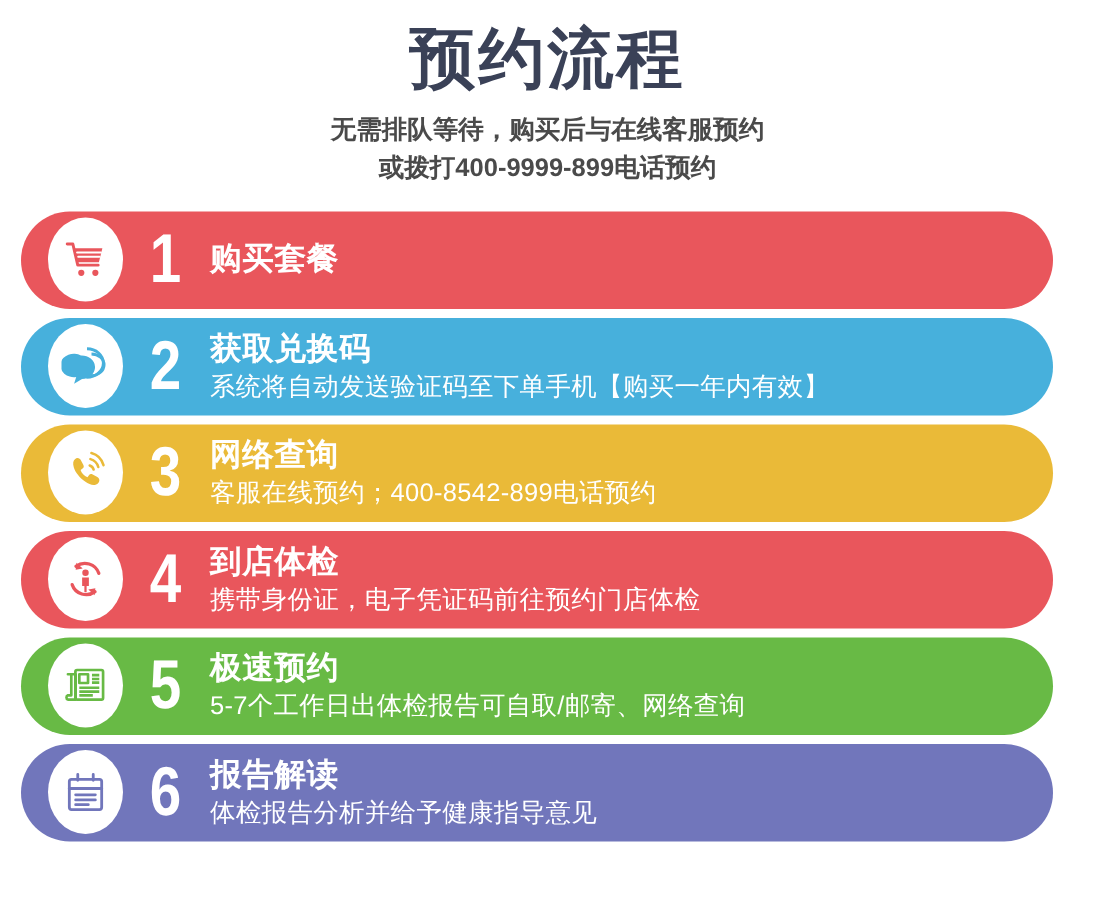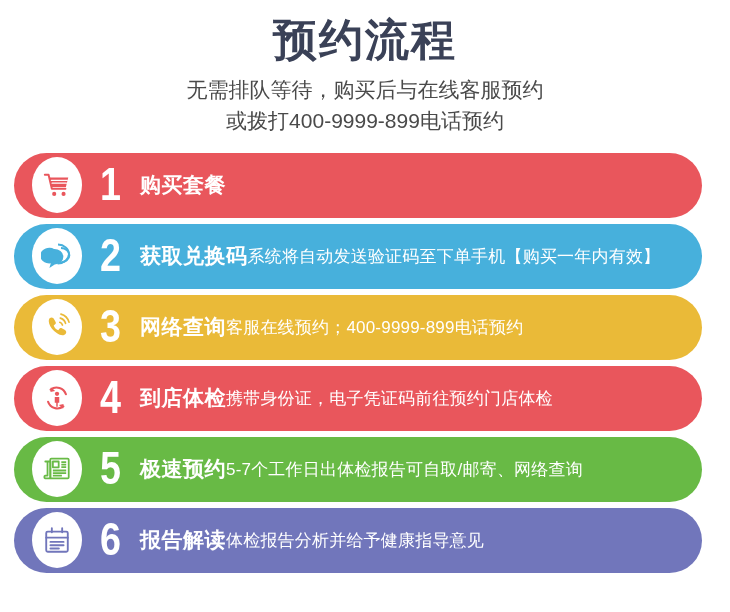--- a/index.html
+++ b/index.html
@@ -29,24 +29,24 @@
   .header-title {
     font-size: 44px;
     font-weight: bold;
     color: #3a4157;
     letter-spacing: 2px;
     line-height: 1.18;
     margin: 0;
   }
   .header-sub {
     margin-top: 8px;
-    font-size: 21px;
+    font-size: 17px;
     color: #4a4a4a;
     line-height: 1.5;
-    font-weight: normal;
+    font-weight: bold;
   }
   .header-sub-line {
     display: block;
   }
 
   
   .steps {
     margin-top: 16px;
     padding: 0 14px 0 14px;
     display: flex;
@@ -91,21 +91,21 @@
     font-weight: bold;
     color: #ffffff;
     transform: scaleX(0.82);
     letter-spacing: -1px;
     margin-right: 2px;
     padding-bottom: 2px;
   }
 
   .step-text {
     display: flex;
-    flex-direction: row;
+    flex-direction: column;
     justify-content: center;
     margin-left: 6px;
   }
   .step-title {
     font-size: 21px;
     font-weight: bold;
     color: #ffffff;
     line-height: 1.15;
     letter-spacing: 0.5px;
   }
@@ -174,21 +174,21 @@
           <g fill="none" stroke="#eaba38" stroke-width="1.8" stroke-linecap="round">
             <path d="M19.5 6.5 a8 8 0 0 1 5.6 5.6"></path>
             <path d="M19 11 a4.3 4.3 0 0 1 2.8 2.9"></path>
             <path d="M20.2 2.2 a12.4 12.4 0 0 1 8.6 8.6"></path>
           </g>
         </svg>
       </div>
       <div class="step-number">3</div>
       <div class="step-text">
         <div class="step-title">网络查询</div>
-        <div class="step-desc">客服在线预约；400-9999-899电话预约</div>
+        <div class="step-desc">客服在线预约；400-8542-899电话预约</div>
       </div>
     </div>
 
     <div class="step-row" style="background: rgb(233, 86, 92);">
       <div class="step-icon-disc">
         <svg width="30" height="30" viewBox="0 0 32 32">
           <g fill="none" stroke="#e9565c" stroke-width="2.3" stroke-linecap="round">
             <path d="M25.5 12 a10.5 10.5 0 0 0 -16.3 -5"></path>
             <path d="M6.5 20 a10.5 10.5 0 0 0 16.3 5"></path>
           </g>

